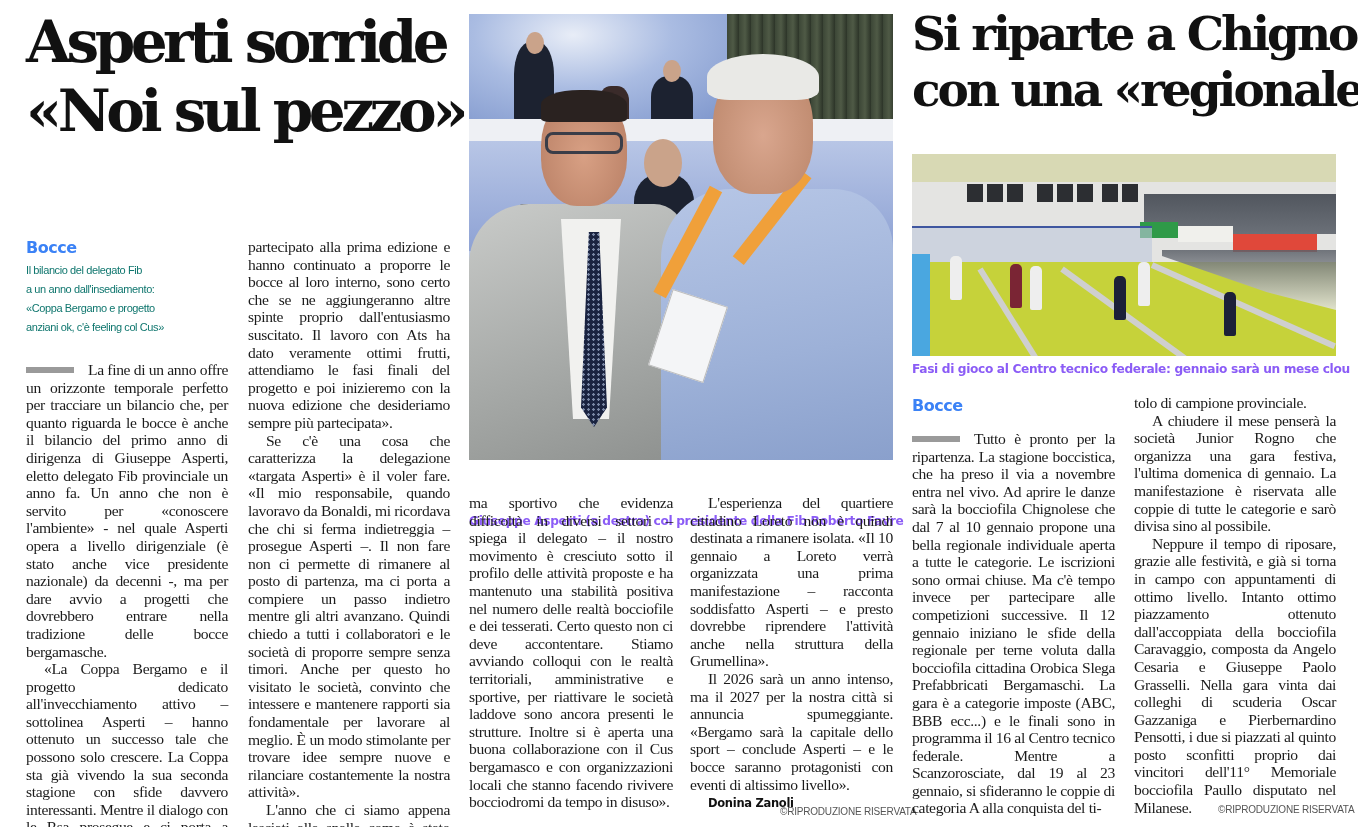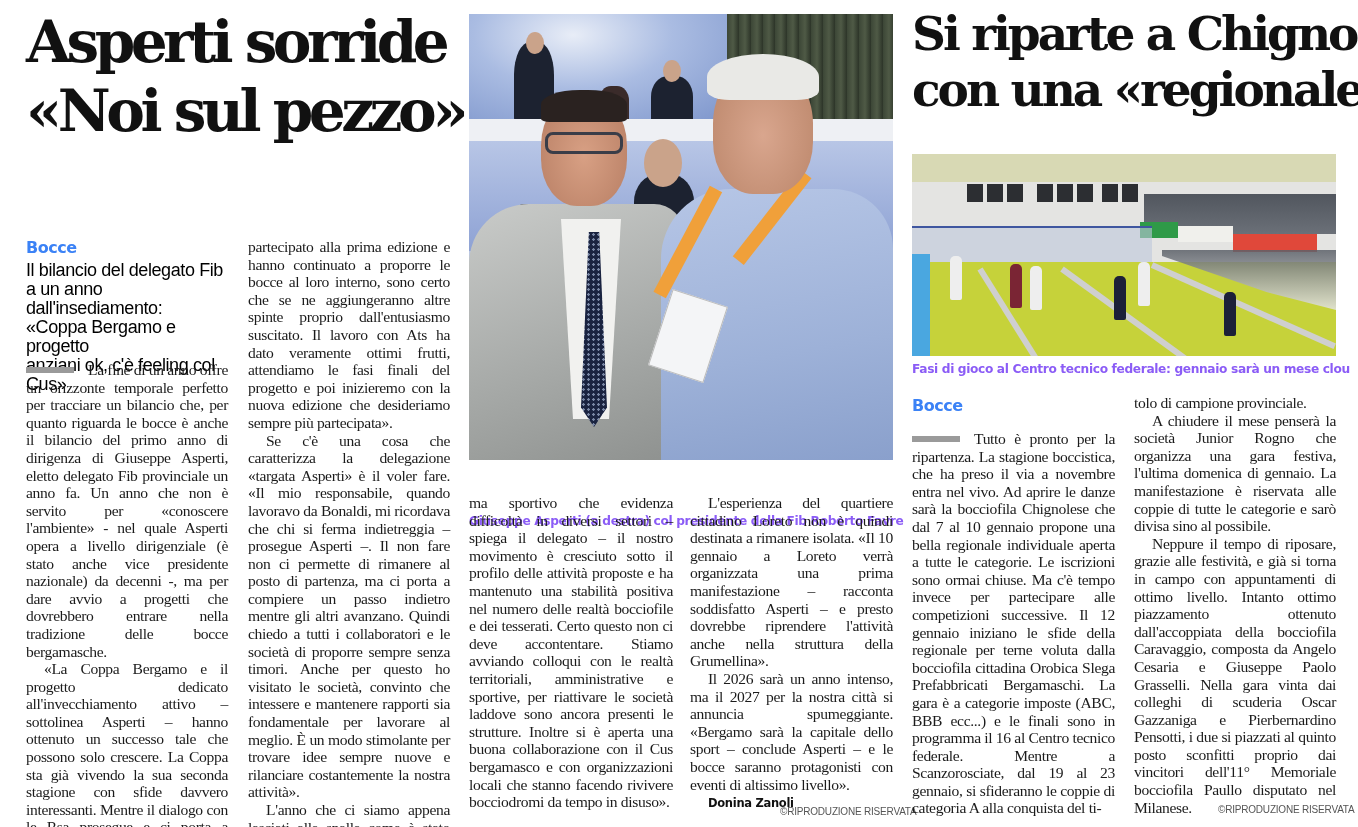--- a/index.html
+++ b/index.html
@@ -22,23 +22,23 @@
     position: absolute;
     font-family: "DejaVu Sans", "Liberation Sans", sans-serif;
     font-weight: bold;
     color: #3b82f6;
     font-size: 16px;
     letter-spacing: -0.5px;
   }
   .subhead {
     position: absolute;
     font-family: "Liberation Sans", "DejaVu Sans", sans-serif;
-    font-size: 18px;
+    font-size: 11px;
     line-height: 19px;
-    color: #000000;
+    color: #0f766e;
     letter-spacing: -0.4px;
   }
 
   .col {
     position: absolute;
     font-family: "Liberation Serif", "DejaVu Serif", serif;
     font-size: 15.6px;
     line-height: 17.6px;
     color: #1b1b1b;
     text-align: justify;

